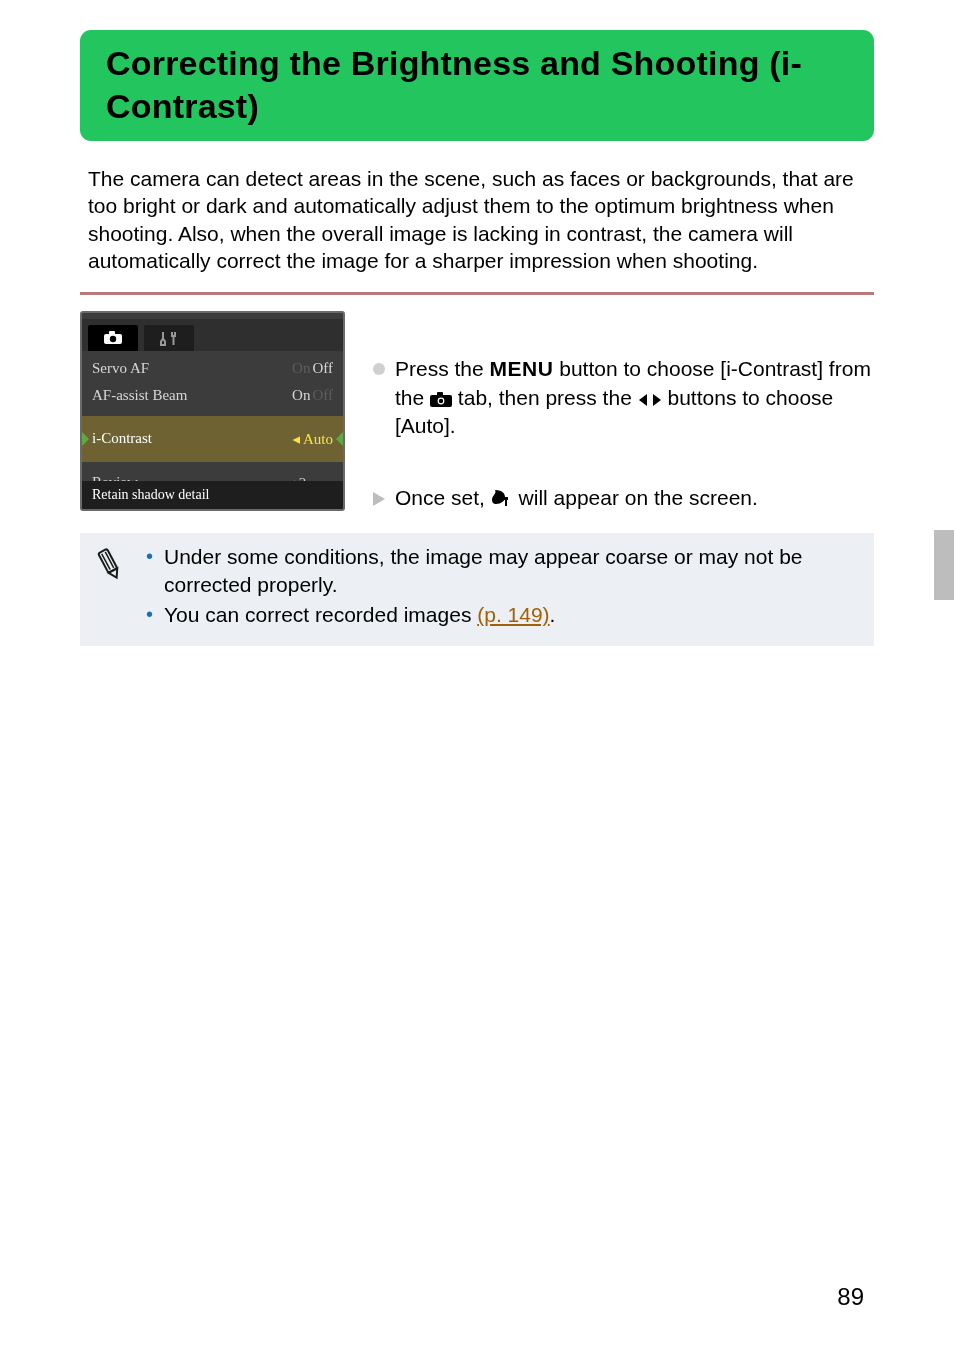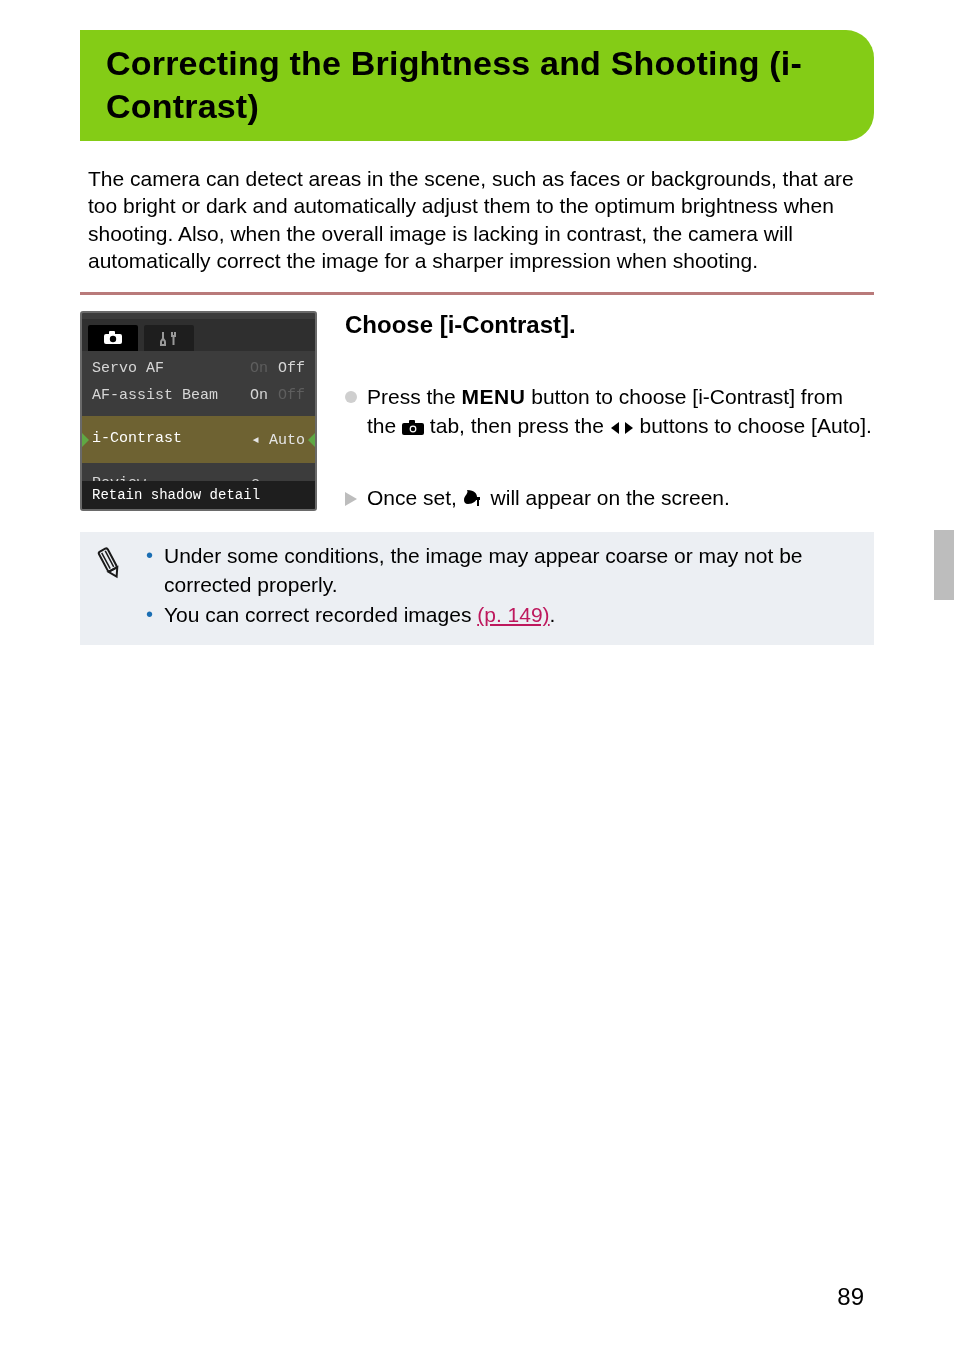--- a/index.html
+++ b/index.html
@@ -1,67 +1,68 @@
 <!DOCTYPE html>
 <html><head>
 <meta charset="utf-8">
 <style>
   * { box-sizing: border-box; margin: 0; padding: 0; }
   html, body { width: 954px; height: 1345px; background: #ffffff; font-family: Arial, Helvetica, sans-serif; color: #000; }
   .page { position: relative; width: 954px; height: 1345px; padding: 30px 80px 30px 80px; }
   .heading-wrap { position: relative; margin-bottom: 24px; }
   .heading-bg {
-    background: #84cc16;
+    background: #22c55e;
     border-top-right-radius: 28px;
     border-bottom-right-radius: 28px;
     padding: 12px 22px 14px 26px;
+    border-radius: 11px;
   }
   .heading-bg h1 { font-size: 34px; font-weight: 900; line-height: 1.25; letter-spacing: 0.2px; }
   .intro-text { font-size: 21px; line-height: 1.3; margin: 10px 8px 18px 8px; }
   .hr-red { height: 3px; background: #b97a7a; margin: 6px 0 16px 0; }
   .mid-row { display: flex; gap: 28px; margin-bottom: 18px; }
   .lcd {
-    width: 237px; height: 200px;
+    width: 265px; height: 200px;
     border: 2px solid #6a6a6a; border-radius: 3px;
     background: #3c3c3c; color: #cfcfcf; font-size: 14px;
     position: relative; overflow: hidden;
-    font-family: Liberation Mono, monospace;
+    font-family: Liberation Serif, serif;
   }
   .lcd-tabs { display: flex; align-items: flex-end; height: 32px; background: #2f2f2f; margin-top: 6px; }
   .lcd-tab { width: 50px; height: 26px; display: flex; align-items: center; justify-content: center; margin-left: 6px; background: #1e1e1e; border-top-left-radius: 2px; border-top-right-radius: 2px; }
   .lcd-tab.active { background: #000; }
   .lcd-rows { padding: 4px 8px 0 8px; }
   .lcd-row { display: flex; justify-content: space-between; padding: 5px 2px; font-size: 15px; color: #d6d6d6; }
   .lcd-row.sel { background: #6e6232; color: #fff; margin: 7px -8px; padding: 14px 10px; position: relative; }
   .lcd-row .lbl { color: #d6d6d6; }
   .lcd-row.sel .lbl { color: #fff; }
   .lcd-row .val { color: #cdcdcd; }
-  .lcd-row.sel .val { color: #e5e5e5; }
-  .val-toggle { display: inline-flex; gap: 10px; }
+  .lcd-row.sel .val { color: #fde047; }
+  .val-toggle { display: inline-flex; gap: 2px; }
   .muted { color: #5e5e5e; }
   .lcd-footer { position: absolute; bottom: 0; left: 0; right: 0; background: #1e1e1e; color: #fff; font-size: 14px; padding: 6px 10px; }
   .green-arrow-l, .green-arrow-r {
     width: 0; height: 0; position: absolute; top: 50%; transform: translateY(-50%);
   }
   .green-arrow-l { left: -1px; border-top: 8px solid transparent; border-bottom: 8px solid transparent; border-left: 8px solid #5fa844; }
   .green-arrow-r { right: -1px; border-top: 8px solid transparent; border-bottom: 8px solid transparent; border-right: 8px solid #5fa844; }
   .steps { flex: 1; }
   .step-title { font-size: 24px; font-weight: 700; margin-bottom: 8px; }
   .step-body { font-size: 21px; line-height: 1.35; }
   .step-item { display: flex; gap: 10px; margin-bottom: 2px; margin-top: 44px; }
   .bullet-dot { width: 12px; height: 12px; border-radius: 50%; background: #cfcfcf; margin-top: 8px; flex: 0 0 auto; }
   .bullet-tri { width: 0; height: 0; border-top: 7px solid transparent; border-bottom: 7px solid transparent; border-left: 12px solid #bdbdbd; margin-top: 8px; flex: 0 0 auto; }
   .inline-icon { display: inline-flex; vertical-align: -3px; }
   .menu-label { font-family: Arial, sans-serif; font-weight: 600; letter-spacing: 0.5px; }
   .note-box { background: #eceff3; margin-top: 6px; padding: 10px 14px 14px 14px; display: flex; gap: 16px; }
   .note-icon-col { width: 36px; flex: 0 0 auto; display: flex; align-items: flex-start; padding-top: 2px; }
   .note-list { font-size: 21px; line-height: 1.35; }
   .note-list li { list-style: none; position: relative; padding-left: 18px; margin-bottom: 2px; }
   .note-list li::before { content: "•"; color: #1a6eb3; position: absolute; left: 0; top: 0; font-size: 20px; }
-  .link { color: #be185d; }
+  .link { color: #a16207; }
   .chapter-tab { position: absolute; right: 0; top: 530px; width: 20px; height: 70px; background: #bdbdbd; }
   .page-num { position: absolute; right: 90px; bottom: 34px; font-size: 24px; }
 </style>
 </head>
 <body>
 
 <div class="page">
 
   <div class="heading-wrap">
     <div class="heading-bg">
@@ -114,21 +115,20 @@
         </div>
         <div class="lcd-row">
           <span class="lbl">Review</span>
           <span class="val">◂ <span>2 sec.</span></span>
         </div>
       </div>
       <div class="lcd-footer">Retain shadow detail</div>
     </div>
 
     <div class="steps">
-      <div class="step-title">Choose [i-Contrast].</div>
       <div class="step-body">
         <div class="step-item">
           <span class="bullet-dot"></span>
           <div>
             <span>Press the </span><span class="menu-label">MENU</span><span> button to choose [i-Contrast] from the </span><span class="inline-icon">
                 <svg width="22" height="16" viewBox="0 0 22 16">
                   <rect x="0" y="3" width="22" height="12" rx="2" fill="#000"></rect>
                   <rect x="7" y="0" width="6" height="4" rx="1" fill="#000"></rect>
                   <circle cx="11" cy="9" r="3.4" fill="#fff"></circle>
                   <circle cx="11" cy="9" r="2.2" fill="#000"></circle>

